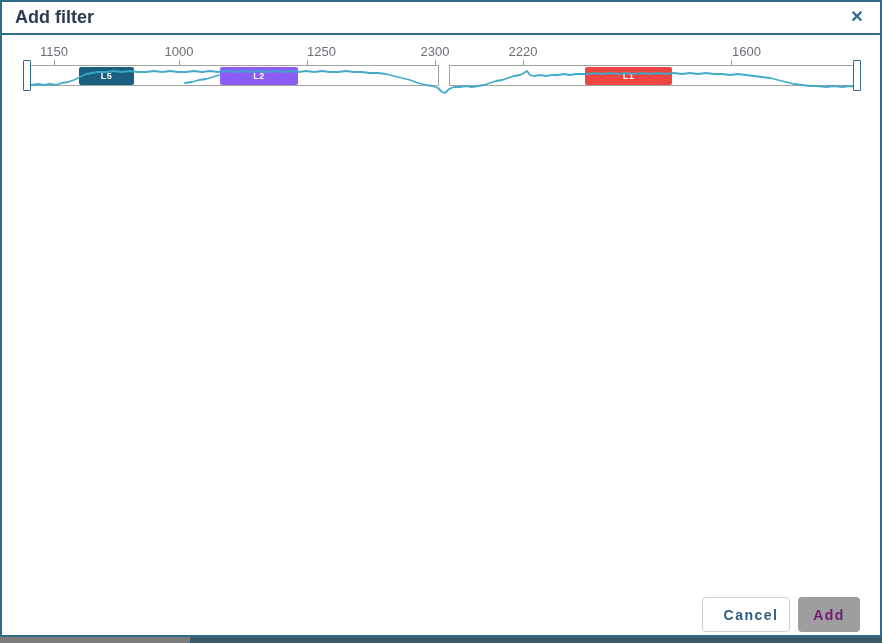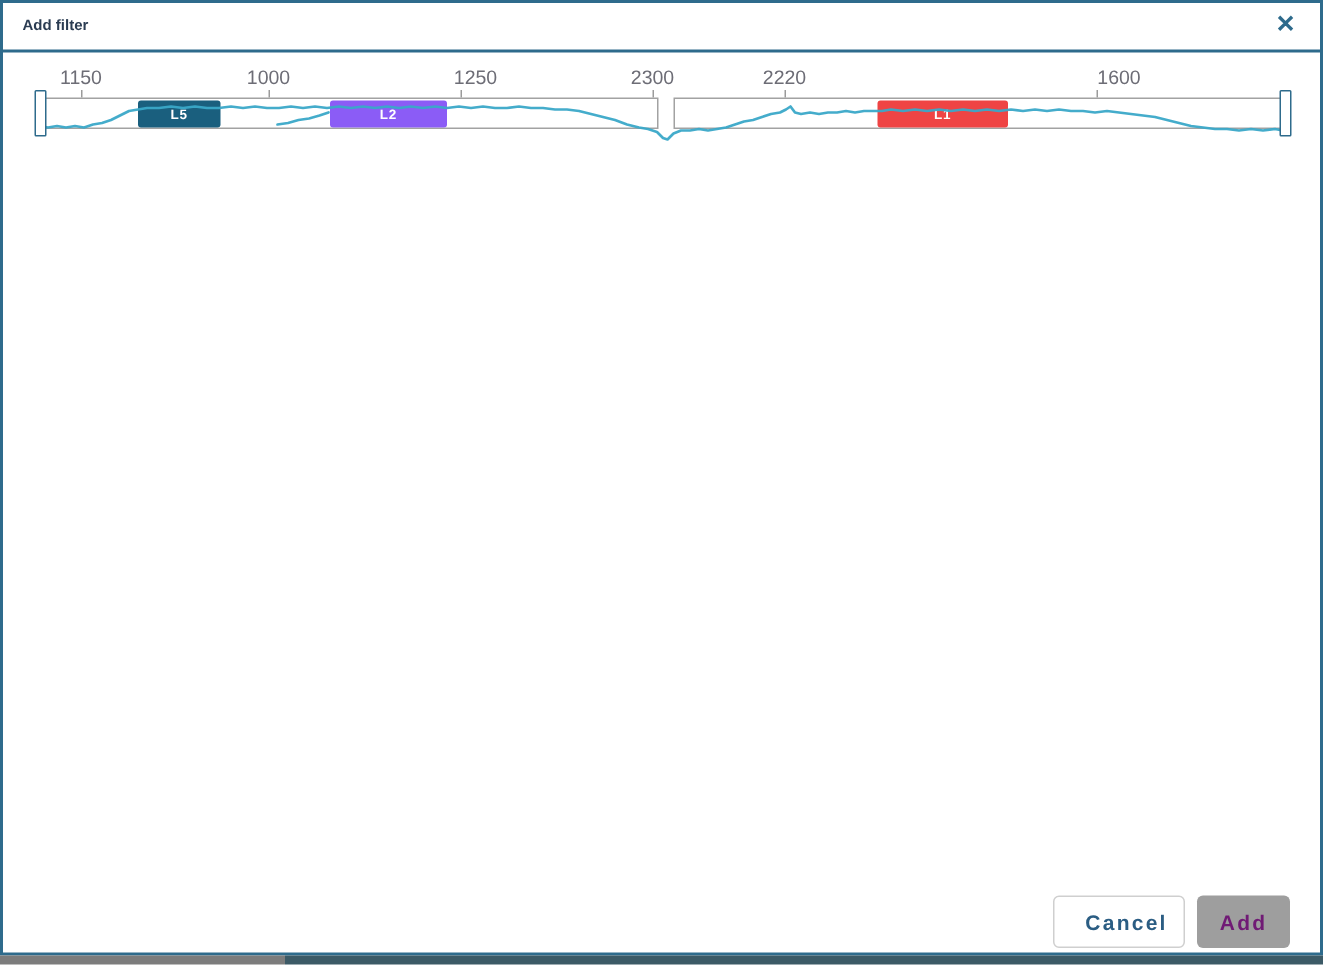--- a/index.html
+++ b/index.html
@@ -3,21 +3,21 @@
 <meta charset="utf-8">
 <style>
   html,body{margin:0;padding:0;width:882px;height:643px;overflow:hidden;
     font-family:"Liberation Sans",sans-serif;background:#ffffff;}
   .backdrop-strip{position:absolute;left:0;top:637px;width:882px;height:6px;
     background:linear-gradient(to right,#7c7c7c 0,#7c7c7c 190px,#3c5a66 190px,#3c5a66 100%);}
   .dialog{position:absolute;left:0;top:0;width:882px;height:637px;
     background:#ffffff;border:2px solid #2e6b8c;box-sizing:border-box;}
   .dialog-header{position:relative;height:31px;border-bottom:2px solid #2e6b8c;
     display:flex;align-items:center;}
-  .dialog-title{margin-left:13px;font-size:10px;font-weight:600;color:#2b3c52;}
+  .dialog-title{margin-left:13px;font-size:18px;font-weight:600;color:#2b3c52;}
   .close-btn{position:absolute;right:10px;top:2px;width:26px;height:26px;border:none;
     background:transparent;color:#2e6b8c;font-size:16px;font-weight:600;cursor:pointer;
     font-family:"Liberation Sans",sans-serif;line-height:26px;text-align:center;padding:0;}
   
   .chart{position:absolute;left:0;top:31px;width:878px;height:110px;}
   .tick-label{position:absolute;top:11px;width:60px;margin-left:-30px;text-align:center;
     font-size:13px;color:#6d6d76;}
   .tick-mark{position:absolute;top:27px;width:1px;height:5px;background:#9b9b9b;}
   .track{position:absolute;top:32px;height:21px;background:#ffffff;
     border:1.5px solid #a2a2a2;box-sizing:border-box;}
@@ -51,29 +51,29 @@
     <svg id="trace-svg" viewBox="0 0 882 643" preserveAspectRatio="none">
         <polyline points="24,82 30,83 36,82 42,83 48,82 54,83 60,81 66,80 72,78 78,75 84,72 90,71 96,70 104,70 112,69 120,70 128,69 136,70 144,70 152,69 160,70 168,69 176,70 184,70 192,69 200,70 208,69 216,70 224,69 232,70 240,69 248,70 256,69 264,70 272,69 280,70 288,69 296,70 304,69 312,70 320,69 328,70 336,70 344,69 352,70 360,70 368,71 376,71 384,72 392,74 400,76 408,78 416,81 424,83 430,84 436,86 440,90 443,91 447,87 452,85 458,85 464,84 470,85 476,84 482,83 488,81 494,79 500,78 506,76 512,74 518,73 522,71 525,69 528,73 532,74 538,73 544,74 550,73 556,73 562,72 568,73 574,72 580,72 586,72 592,71 600,72 608,71 616,72 624,71 632,72 640,71 648,72 656,71 664,72 672,71 680,72 688,71 696,72 704,71 712,72 720,72 728,73 736,72 744,73 752,74 760,75 768,76 776,78 784,80 792,82 800,83 808,84 816,84 824,85 832,84 840,85 848,84 853,85" fill="none" stroke="#3aa8c8" stroke-width="1.8" stroke-linejoin="round" stroke-linecap="round" opacity="0.95"></polyline>
         <polyline points="183,81 190,80 197,78 204,77 211,75 217,73" fill="none" stroke="#3aa8c8" stroke-width="1.8" stroke-linejoin="round" stroke-linecap="round" opacity="0.95"></polyline>
       </svg>
   <div class="track" style="left: 23px; width: 414px;"></div>
       <div class="track" style="left: 447px; width: 409px;"></div>
       <div class="tick-label" style="left: 52px; text-align: center;">1150</div>
       <div class="tick-mark" style="left: 52px;"></div>
       <div class="tick-label" style="left: 177px;">1000</div>
       <div class="tick-mark" style="left: 177px;"></div>
-      <div class="tick-label" style="left: 315px;">1250</div>
+      <div class="tick-label" style="left: 304px; text-align: right;">1250</div>
       <div class="tick-mark" style="left: 305px;"></div>
       <div class="tick-label" style="left: 433px;">2300</div>
       <div class="tick-mark" style="left: 433px;"></div>
       <div class="tick-label" style="left: 521px;">2220</div>
       <div class="tick-mark" style="left: 521px;"></div>
-      <div class="tick-label" style="left: 744px;">1600</div>
+      <div class="tick-label" style="left: 729px; text-align: right;">1600</div>
       <div class="tick-mark" style="left: 729px;"></div>
-      <div class="band" style="left: 90px; width: 55px; background: rgb(26, 95, 126);">L5</div>
+      <div class="band" style="left: 77px; width: 55px; background: rgb(26, 95, 126);">L5</div>
       <div class="band" style="left: 218px; width: 78px; background: #8b5cf6;">L2</div>
       <div class="band" style="left: 583px; width: 87px; background: #ef4444;">L1</div>
       <div class="handle" style="left: 21px;"></div>
       <div class="handle" style="left: 851px;"></div>
     </div>
 
   <button class="btn btn-cancel">Cancel</button>
   <button class="btn btn-add" disabled="">Add</button>
 
 </div>

